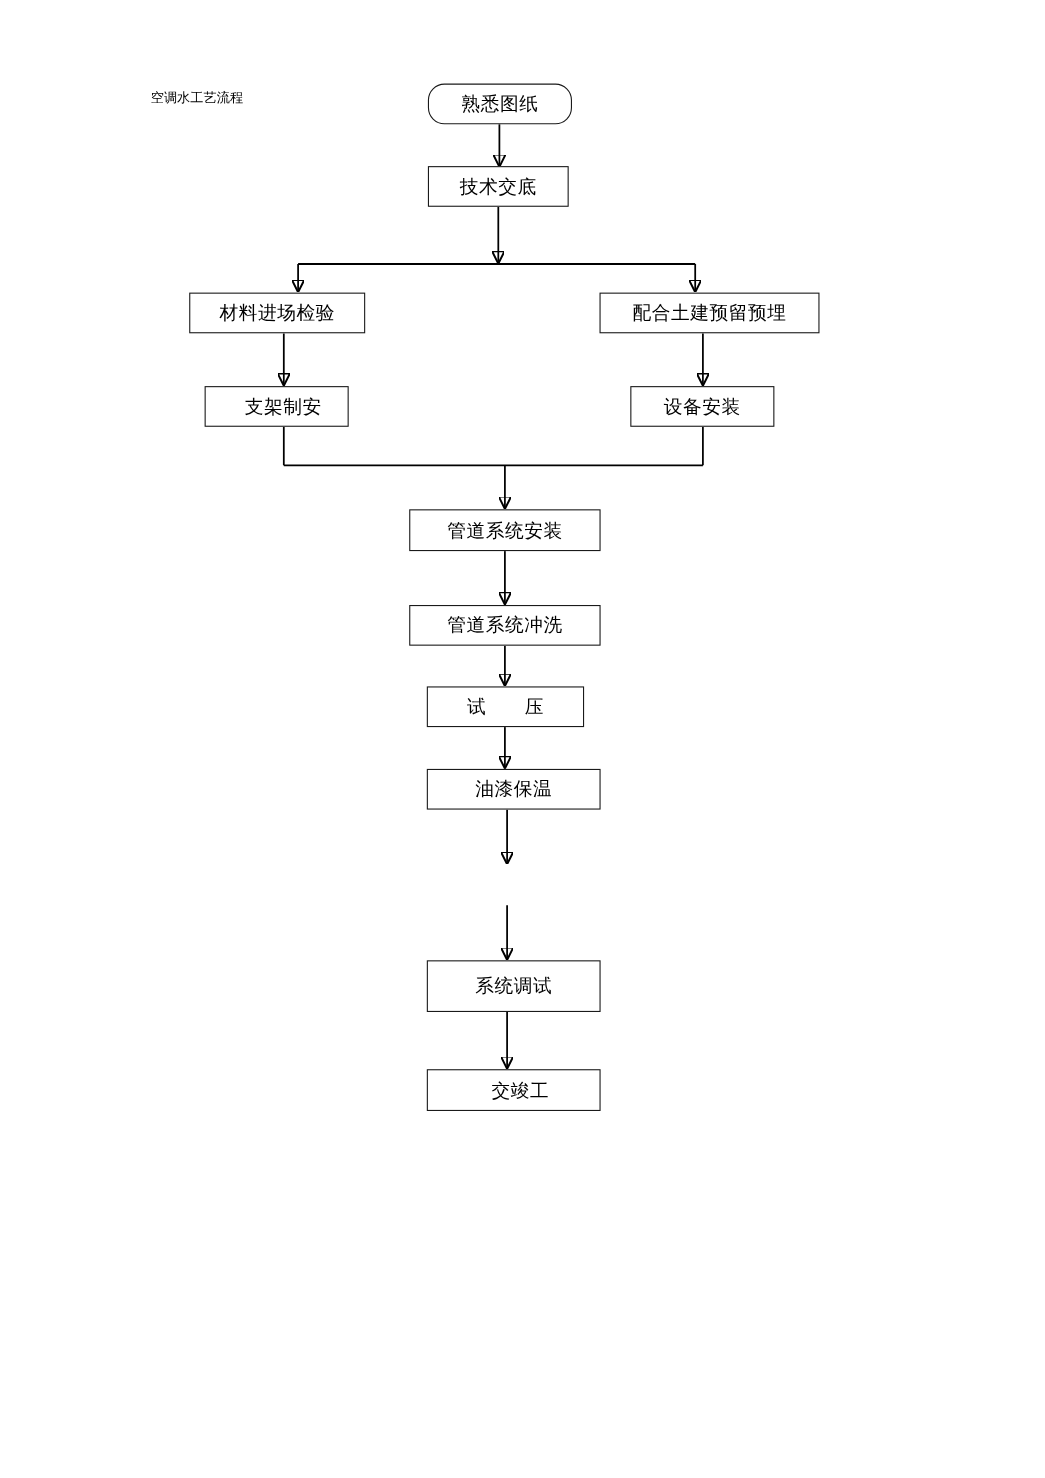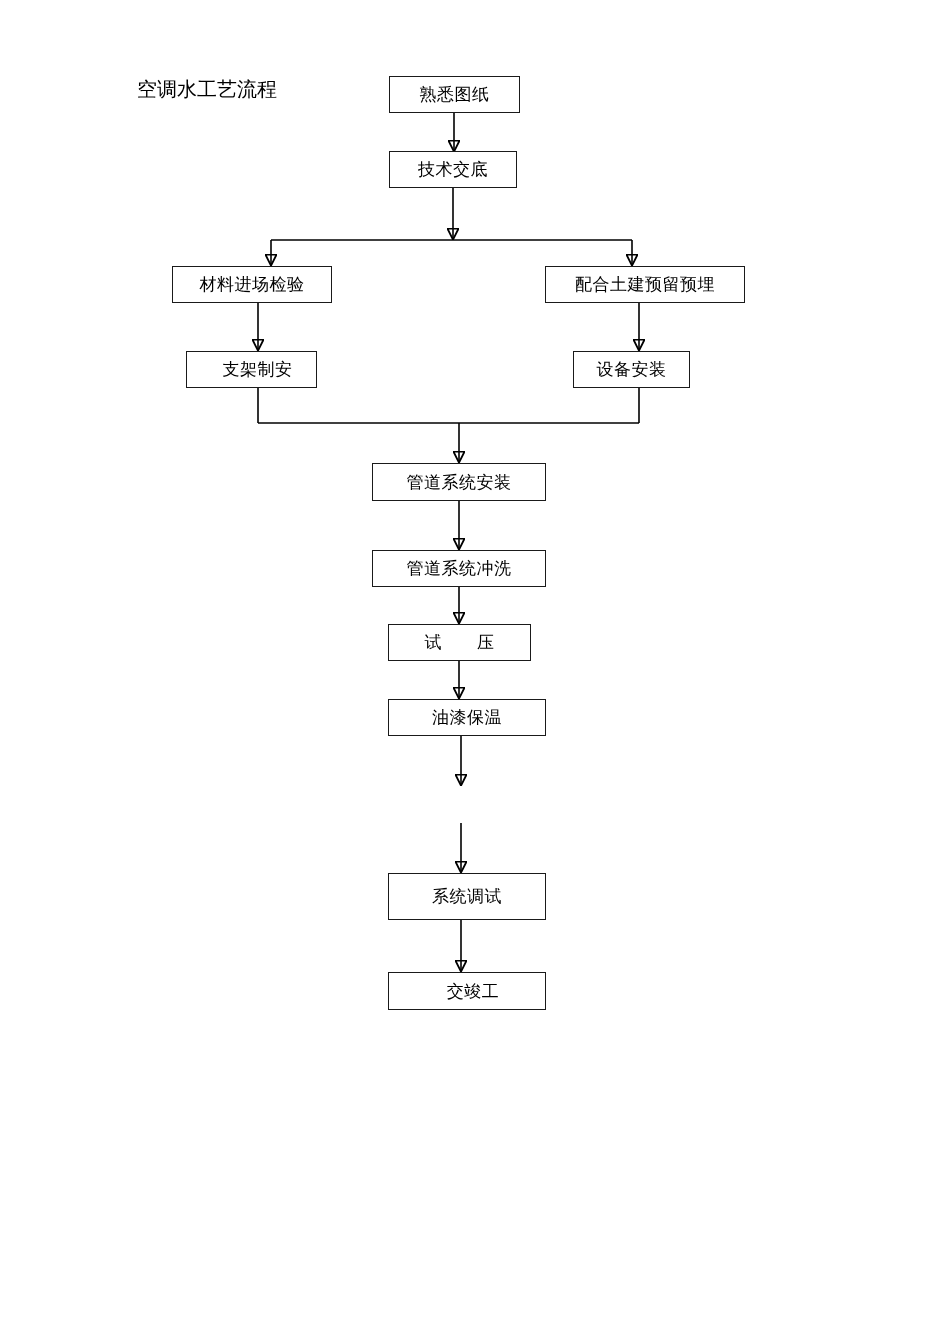--- a/index.html
+++ b/index.html
@@ -14,21 +14,21 @@
     position: relative;
     width: 950px;
     height: 1344px;
     background: #ffffff;
     overflow: hidden;
   }
   .diagram-title {
     position: absolute;
     left: 137px;
     top: 79px;
-    font-size: 20px;
+    font-size: 12px;
     line-height: 20px;
     color: #000000;
     white-space: nowrap;
   }
   .node {
     position: absolute;
     box-sizing: border-box;
     border: 1.4px solid #1a1a1a;
     background: #ffffff;
     display: flex;
@@ -95,41 +95,41 @@
 
     <line x1="459" y1="661" x2="459" y2="697" marker-end="url(#arrow)"></line>
 
     <line x1="461" y1="736" x2="461" y2="784" marker-end="url(#arrow)"></line>
 
     <line x1="461" y1="823" x2="461" y2="871" marker-end="url(#arrow)"></line>
 
     <line x1="461" y1="920" x2="461" y2="970" marker-end="url(#arrow)"></line>
   </svg>
 
-  <div class="node" style="left:389px; top:76px; width:131px; height:37px;">
+  <div class="node" style="left:389px; top:76px; width:131px; height:37px;border-radius:15px;">
     <span>熟悉图纸</span>
   </div>
 
   <div class="node" style="left:389px; top:151px; width:128px; height:37px;">
     <span>技术交底</span>
   </div>
 
   <div class="node" style="left:545px; top:266px; width:200px; height:37px;">
     <span>配合土建预留预埋</span>
   </div>
 
   <div class="node" style="left:172px; top:266px; width:160px; height:37px;">
     <span>材料进场检验</span>
   </div>
 
   <div class="node" style="left:186px; top:351px; width:131px; height:37px;padding-left:12px;">
     <span>支架制安</span>
   </div>
 
-  <div class="node" style="left:573px; top:351px; width:117px; height:37px;">
+  <div class="node" style="left:573px; top:351px; width:131px; height:37px;">
     <span>设备安装</span>
   </div>
 
   <div class="node" style="left:372px; top:463px; width:174px; height:38px;">
     <span>管道系统安装</span>
   </div>
 
   <div class="node" style="left:388px; top:624px; width:143px; height:37px;">
     <span>试　　压</span>
   </div>

